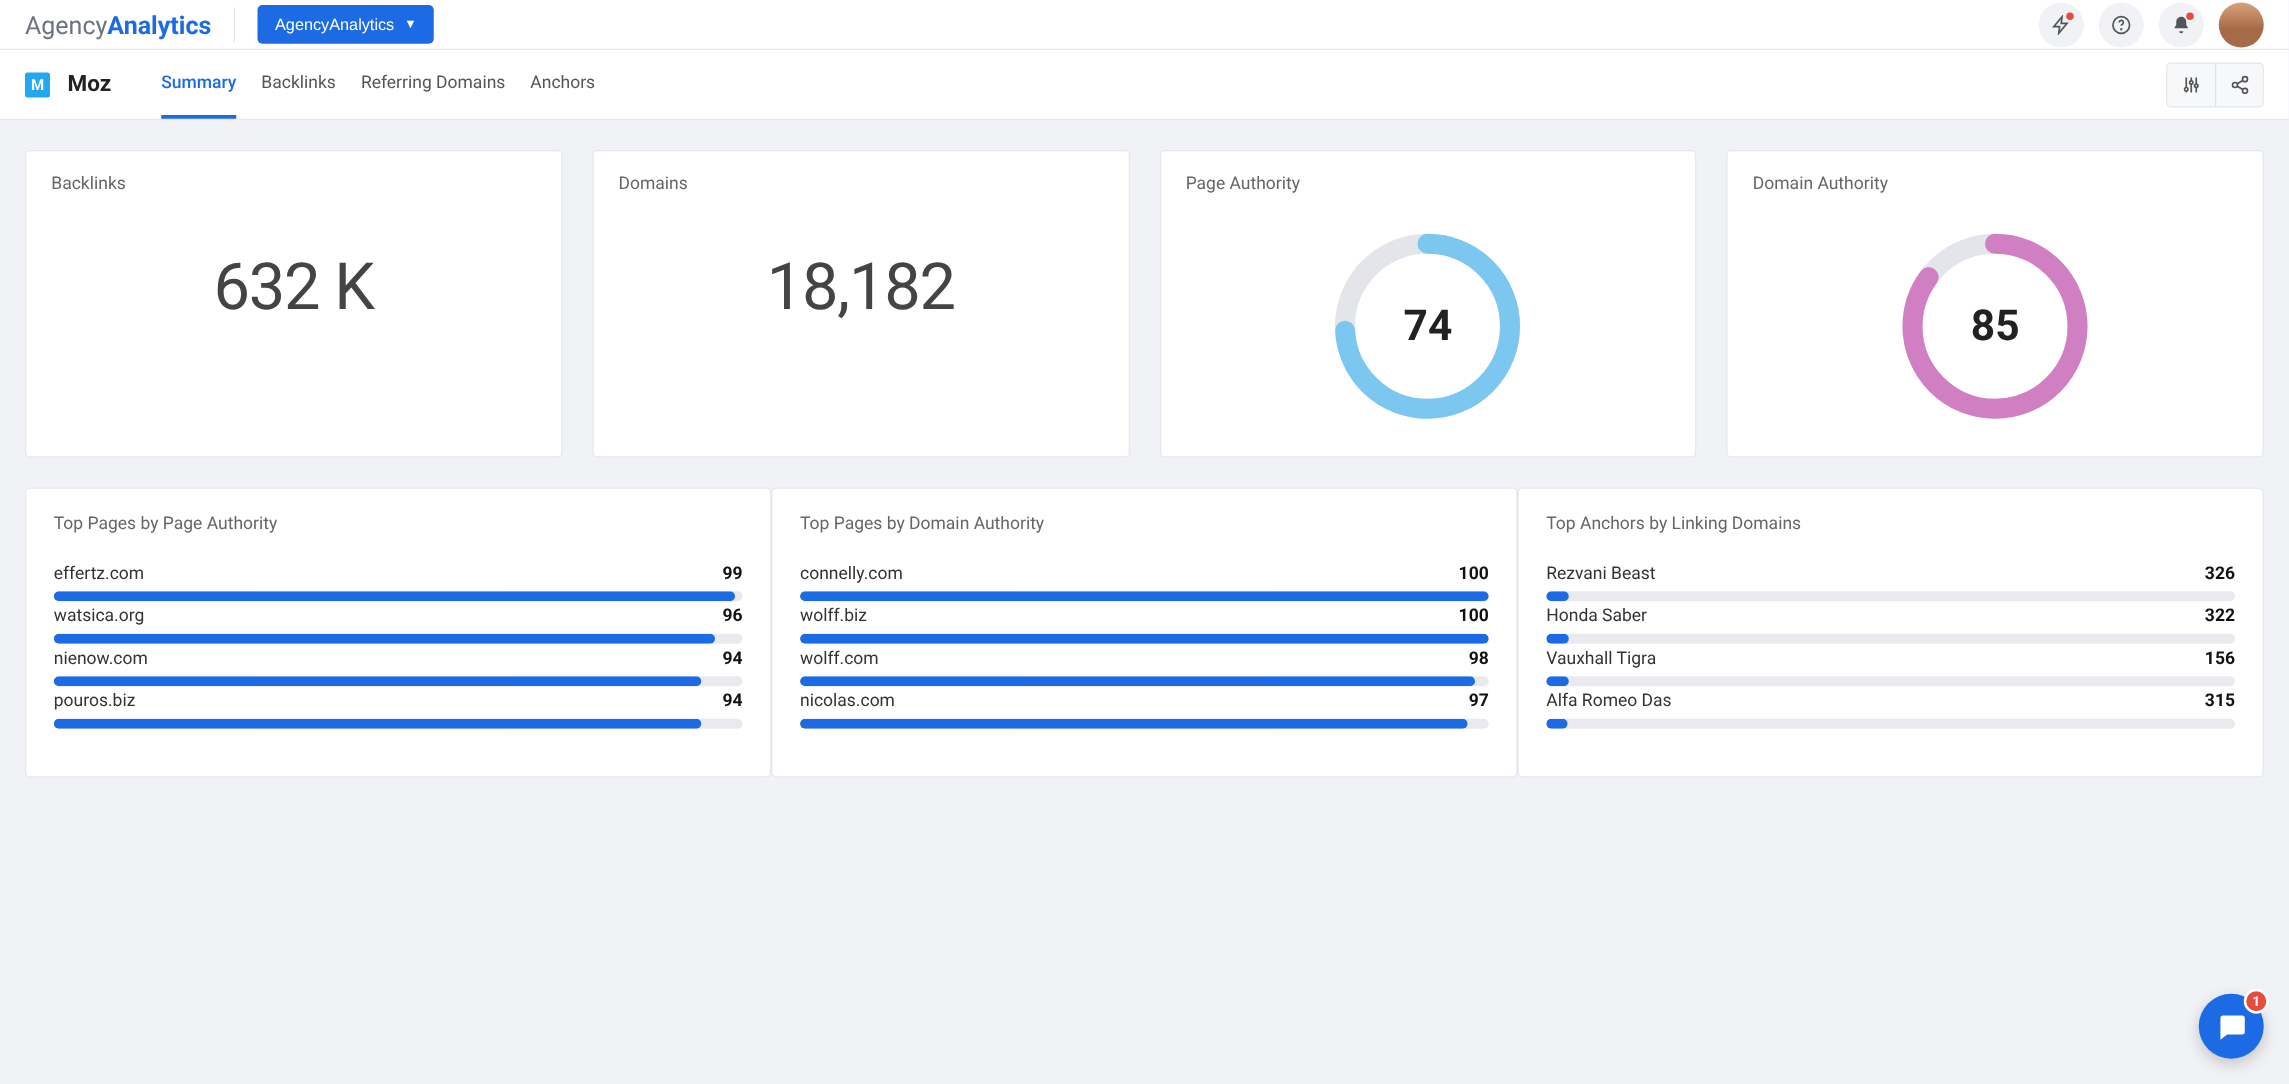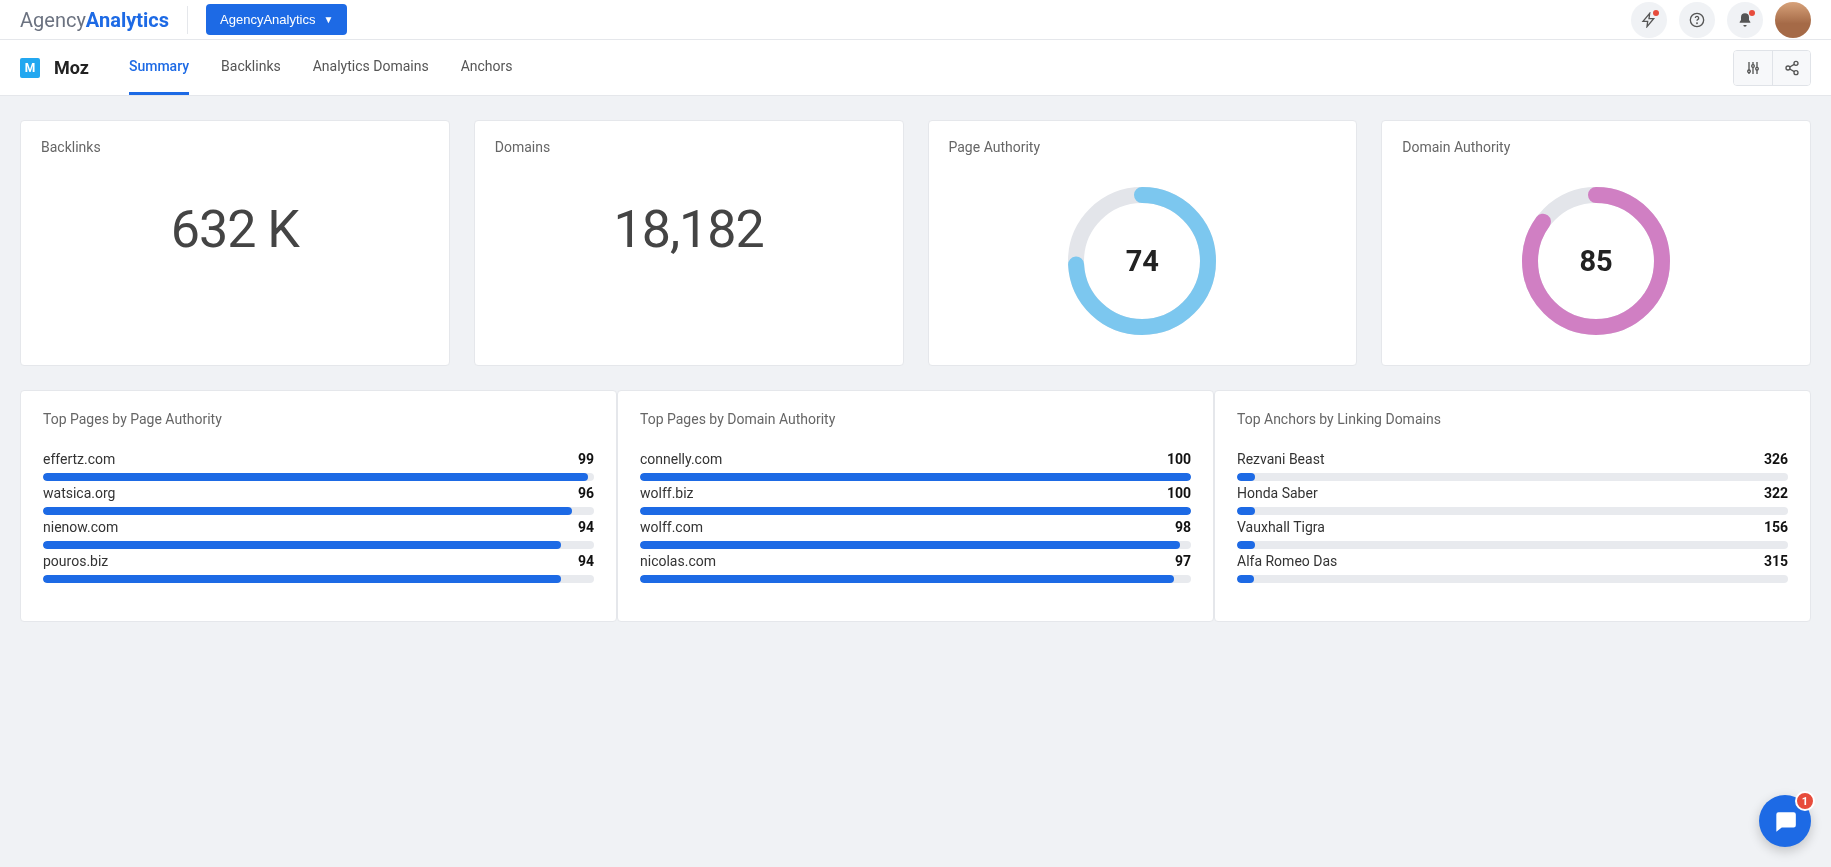--- a/index.html
+++ b/index.html
@@ -57,36 +57,36 @@
   border-bottom: 1px solid #e5e7eb;
   height: 56px;
   display: flex;
   align-items: center;
   padding: 0 20px;
   justify-content: space-between;
 }
 .subbar-left { display:flex; align-items:center; gap: 14px; }
 .moz-icon { width:20px; height:20px; background:#22a7f0; color:#fff; display:flex; align-items:center; justify-content:center; font-weight:700; font-size:12px; border-radius:2px;}
 .page-title { font-size:18px; font-weight:700; color:#222; margin-right:10px; }
-.tabs { display:flex; gap: 32px; margin-left: 16px; }
+.tabs { display:flex; gap: 20px; margin-left: 16px; }
 .tab { color:#555; cursor:pointer; padding: 18px 0; font-size:14px; }
 .tab.active { color:#1d6ae5; border-bottom: 3px solid #1d6ae5; font-weight:500; }
 .subbar-right { display:flex; }
 .tool-group { display:flex; border:1px solid #e0e3e8; border-radius:4px; overflow:hidden; }
 .tool-btn { width:38px; height:34px; background:#f7f8fa; border:none; cursor:pointer; display:flex; align-items:center; justify-content:center; color:#555; }
 .tool-btn + .tool-btn { border-left:1px solid #e0e3e8; }
 
 .content { padding: 24px 20px; }
 .cards-row { display:grid; grid-template-columns: repeat(4, 1fr); gap: 24px; margin-bottom: 24px; }
 .card { background:#fff; border:1px solid #e5e7eb; border-radius:4px; padding: 18px 20px 24px; }
 .card-label { color:#666; font-size:14px; margin-bottom: 26px; }
 .big-number { font-size: 52px; font-weight: 400; color:#444; text-align:center; letter-spacing:-1px; padding: 18px 0 30px; }
 .gauge-wrap { display:flex; align-items:center; justify-content:center; }
 .gauge-value {
-  position: absolute; font-size:29px; font-weight:700; color:#222;
+  position: absolute; font-size:34px; font-weight:700; color:#222;
 }
 .gauge { position:relative; width:160px; height:160px; display:flex; align-items:center; justify-content:center; }
 
 .lists-row { display:grid; grid-template-columns: repeat(3, 1fr); }
 .list-card { background:#fff; border:1px solid #e5e7eb; border-radius:4px; padding: 20px 22px 34px; }
 .list-title { color:#666; font-size:14px; margin-bottom: 24px; }
 .list-item { margin-bottom: 4px; }
 .list-item-row { display:flex; justify-content:space-between; align-items:baseline; margin-bottom:6px; }
 .list-item-label { color:#333; font-size:14px; }
 .list-item-value { color:#111; font-weight:700; font-size:14px; }
@@ -154,21 +154,21 @@
 
 <div class="subbar">
   <div class="subbar-left">
     <div class="moz-icon">
         <span>M</span>
       </div>
     <div class="page-title">Moz</div>
     <div class="tabs">
       <div class="tab active">Summary</div>
       <div class="tab">Backlinks</div>
-      <div class="tab">Analytics Domains</div>
+      <div class="tab">Referring Domains</div>
       <div class="tab">Anchors</div>
     </div>
   </div>
   <div class="subbar-right">
     <div class="tool-group">
       <button class="tool-btn">
         <span>
           <svg width="16" height="16" viewBox="0 0 24 24" fill="none" stroke="currentColor" stroke-width="2">
               <path d="M6 3v12M6 21v-2M12 3v4M12 21v-10M18 3v8M18 21v-6"></path>
               <circle cx="6" cy="17" r="2"></circle>

